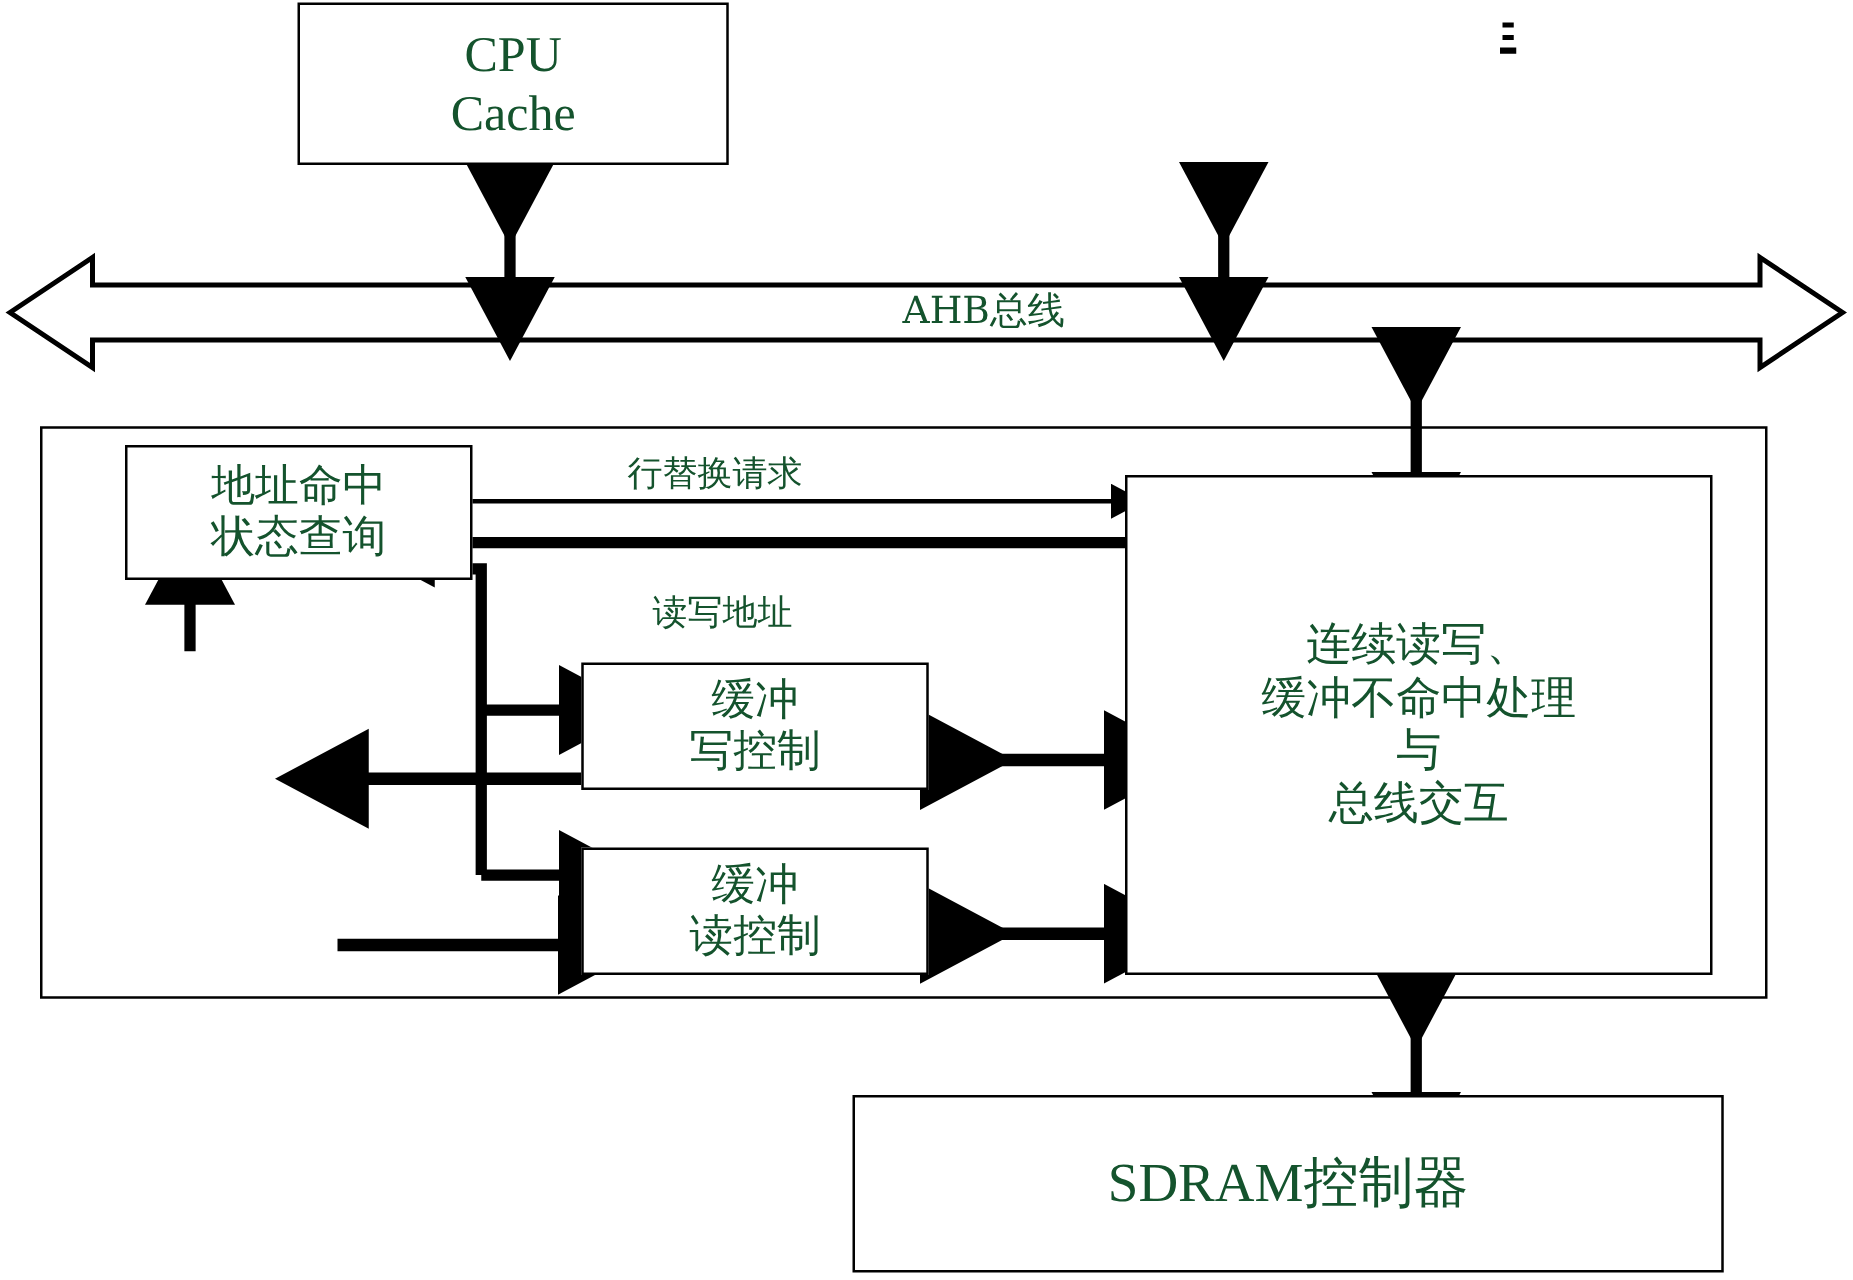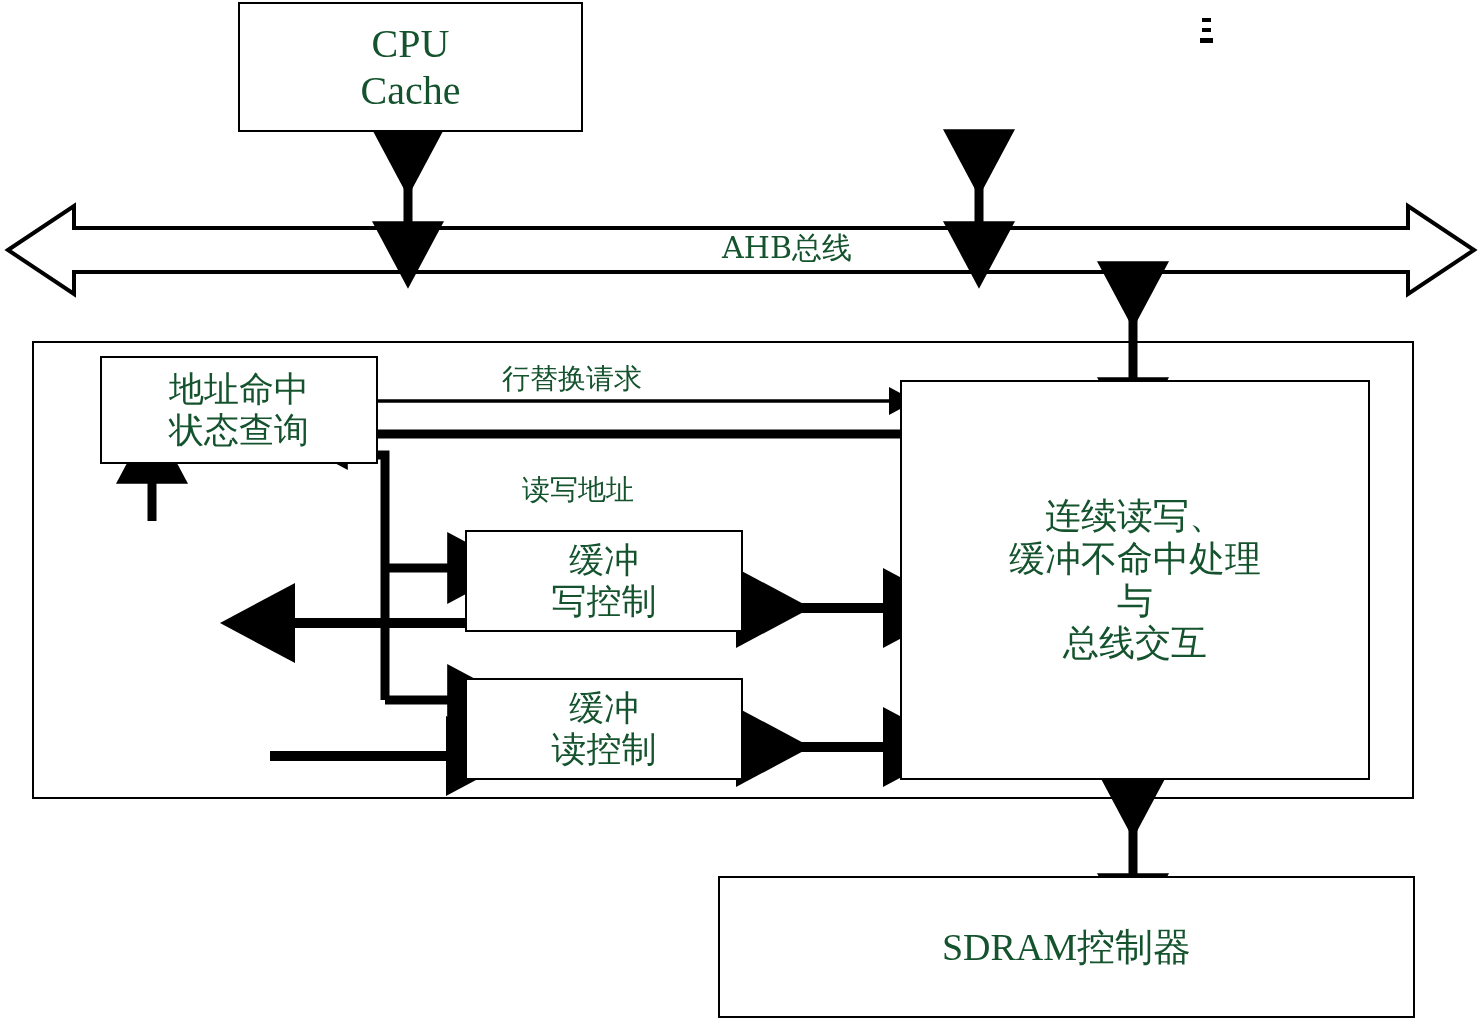--- a/index.html
+++ b/index.html
@@ -104,22 +104,22 @@
     left: 465px; top: 678px; width: 278px; height: 102px;
     font-size: 35px;
     font-family: "DejaVu Serif", "Liberation Serif", serif;
   }
   #bus-interact-box {
     left: 900px; top: 380px; width: 470px; height: 400px;
     font-size: 36px;
     font-family: "DejaVu Serif", "Liberation Serif", serif;
   }
   #sdram-box {
-    left: 718px; top: 876px; width: 697px; height: 142px;
-    font-size: 38px;
+    left: 682px; top: 876px; width: 697px; height: 142px;
+    font-size: 44px;
   }
 
   
   .edge-label {
     position: absolute;
     font-size: 28px;
     font-family: Liberation Sans, sans-serif;
     white-space: nowrap;
     background: #fff;
     padding: 0 4px;

